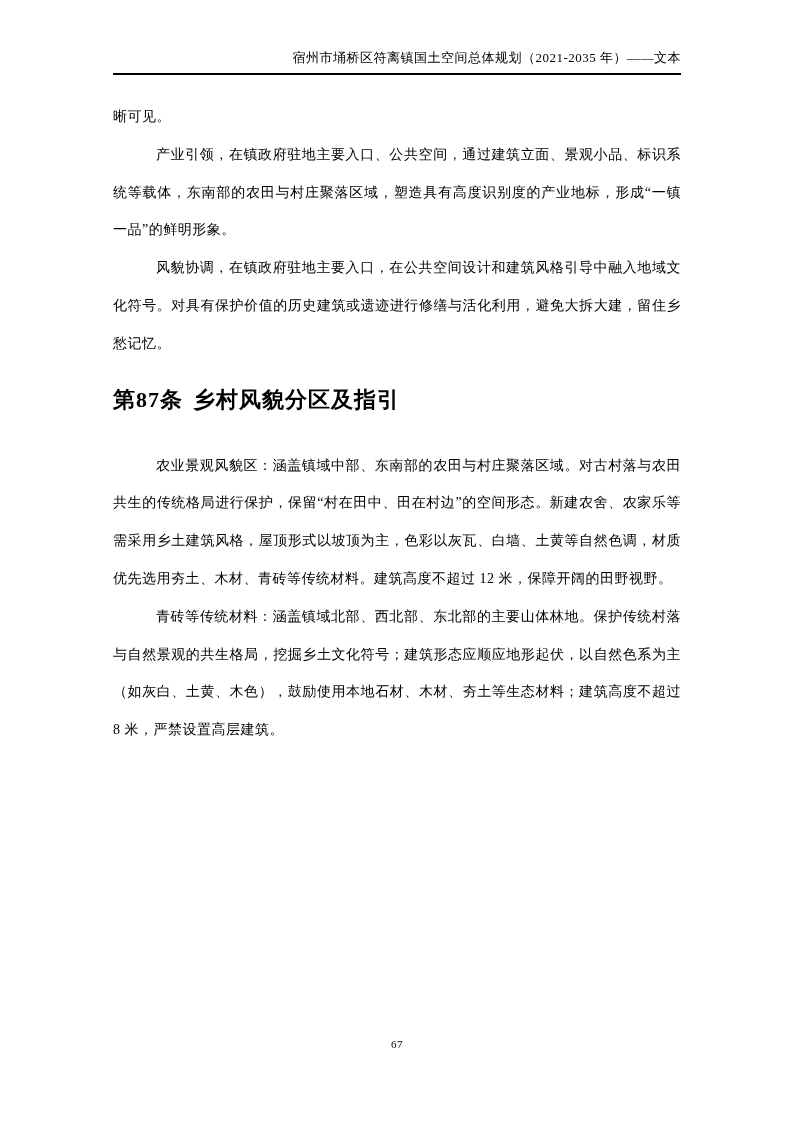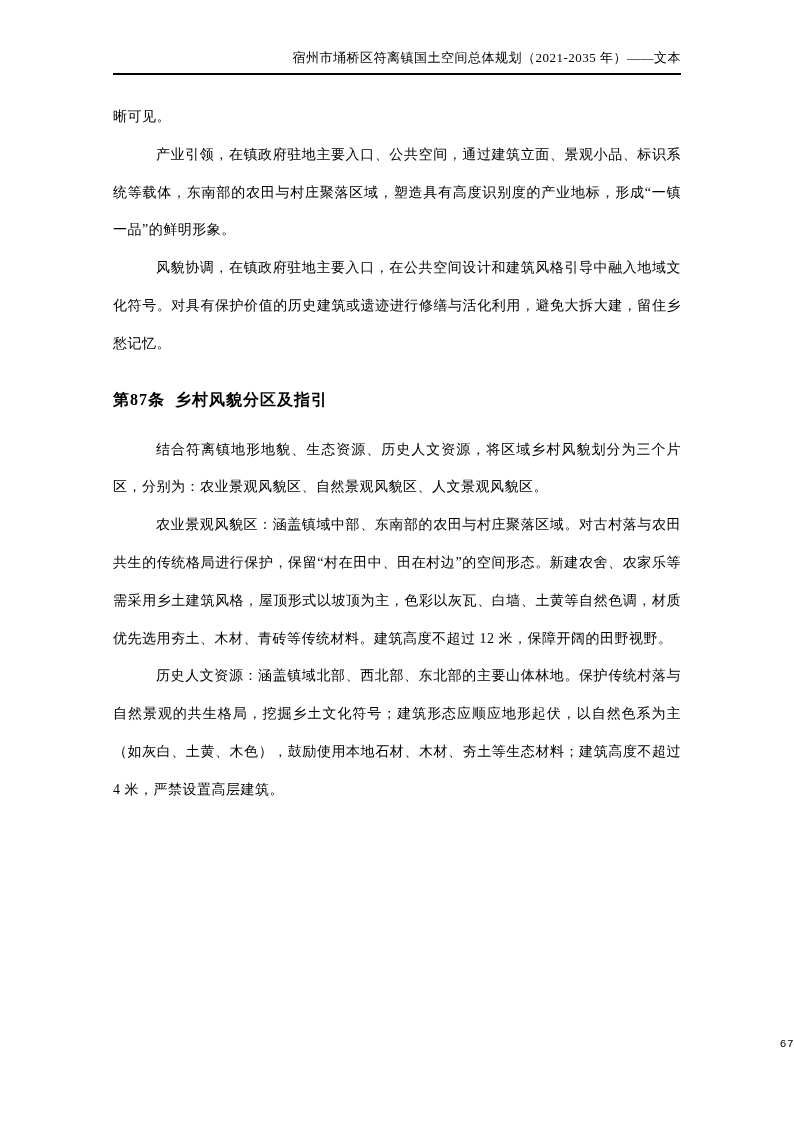--- a/index.html
+++ b/index.html
@@ -50,55 +50,54 @@
     line-height: 37.8px;
     letter-spacing: 0.5px;
     text-align: justify;
     text-justify: inter-character;
     text-align-last: left;
   }
   .doc-content p.body.indent { text-indent: 43px; }
   .doc-content p.body b.lead { font-weight: normal; }
 
   .doc-content h2.section-heading {
-    font-size: 16px;
+    font-size: 22px;
     font-weight: bold;
     line-height: 34px;
     letter-spacing: 1px;
     margin-top: 20px;
-    margin-bottom: 14px;
+    margin-bottom: 30px;
     text-align: left;
   }
   .doc-content h2.section-heading .section-number { margin-right: 10px; }
 
   .doc-footer {
     position: absolute;
     top: 1038px;
     left: 0;
     width: 100%;
-    text-align: right;
+    text-align: center;
     font-size: 11px;
-    font-family: Liberation Mono, monospace;
+    font-family: Liberation Serif, serif;
     letter-spacing: 0.5px;
   }
 </style>
 </head>
 <body>
 
 <div class="page">
 
   <div class="doc-header">宿州市埇桥区符离镇国土空间总体规划（2021-2035 年）——文本</div>
 
   <div class="doc-header-rule"></div>
 
   <div class="doc-content" id="doc-content">
       <p class="body"><span>晰可见。</span></p>
       <p class="body indent"><span>产业引领，在镇政府驻地主要入口、公共空间，通过建筑立面、景观小品、标识系统等载体，东南部的农田与村庄聚落区域，塑造具有高度识别度的产业地标，形成“一镇一品”的鲜明形象。</span></p>
       <p class="body indent"><span>风貌协调，在镇政府驻地主要入口，在公共空间设计和建筑风格引导中融入地域文化符号。对具有保护价值的历史建筑或遗迹进行修缮与活化利用，避免大拆大建，留住乡愁记忆。</span></p>
       <h2 class="section-heading"><span class="section-number">第87条</span><span class="section-title">乡村风貌分区及指引</span></h2>
-      <p class="body indent"><span>结合符离镇地形地貌、生态资源、历史人文资源，将区域乡村风貌划分为三个片区，分别为：农业景观风貌区、自然景观风貌区、人文景观风貌区。</span></p>
       <p class="body indent"><b class="lead">农业景观风貌区：</b><span>涵盖镇域中部、东南部的农田与村庄聚落区域。对古村落与农田共生的传统格局进行保护，保留“村在田中、田在村边”的空间形态。新建农舍、农家乐等需采用乡土建筑风格，屋顶形式以坡顶为主，色彩以灰瓦、白墙、土黄等自然色调，材质优先选用夯土、木材、青砖等传统材料。建筑高度不超过 12 米，保障开阔的田野视野。</span></p>
-      <p class="body indent"><b class="lead">历史人文资源：</b><span>涵盖镇域北部、西北部、东北部的主要山体林地。保护传统村落与自然景观的共生格局，挖掘乡土文化符号；建筑形态应顺应地形起伏，以自然色系为主（如灰白、土黄、木色），鼓励使用本地石材、木材、夯土等生态材料；建筑高度不超过 4 米，严禁设置高层建筑。</span></p>
+      <p class="body indent"><b class="lead">青砖等传统材料：</b><span>涵盖镇域北部、西北部、东北部的主要山体林地。保护传统村落与自然景观的共生格局，挖掘乡土文化符号；建筑形态应顺应地形起伏，以自然色系为主（如灰白、土黄、木色），鼓励使用本地石材、木材、夯土等生态材料；建筑高度不超过 8 米，严禁设置高层建筑。</span></p>
     </div>
 
   <div class="doc-footer">67</div>
 
 </div>
 
 </body></html>

